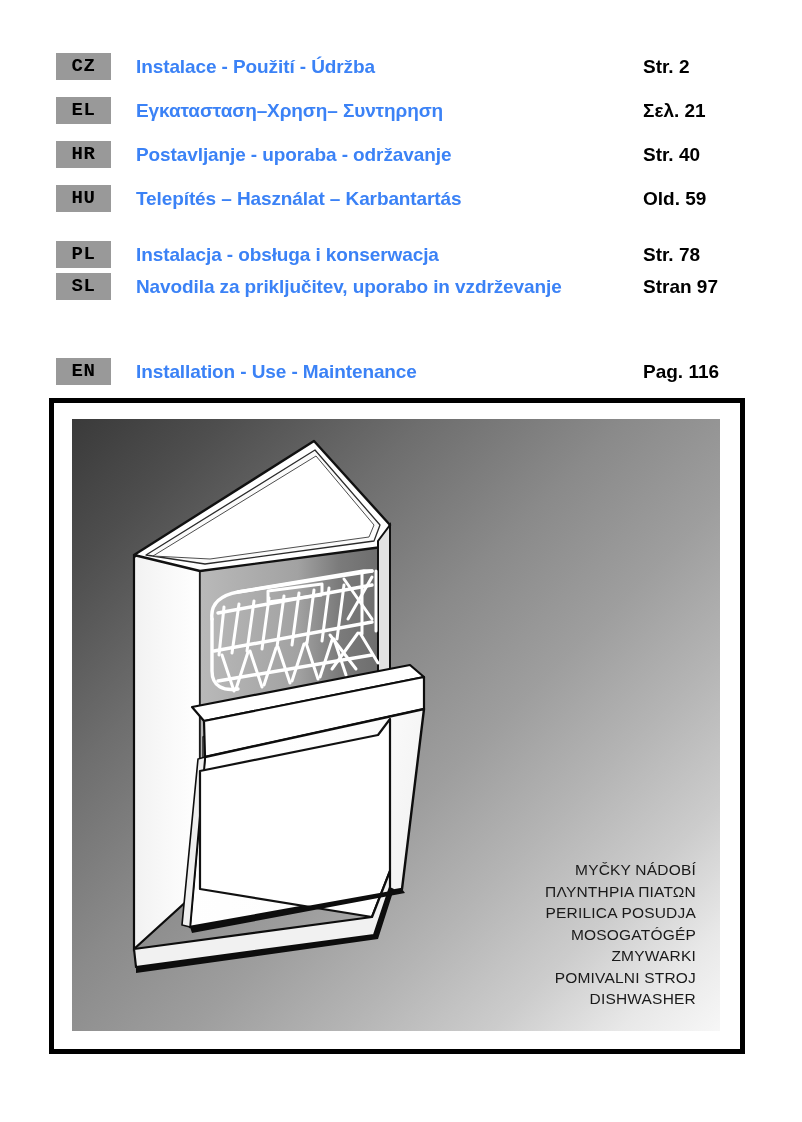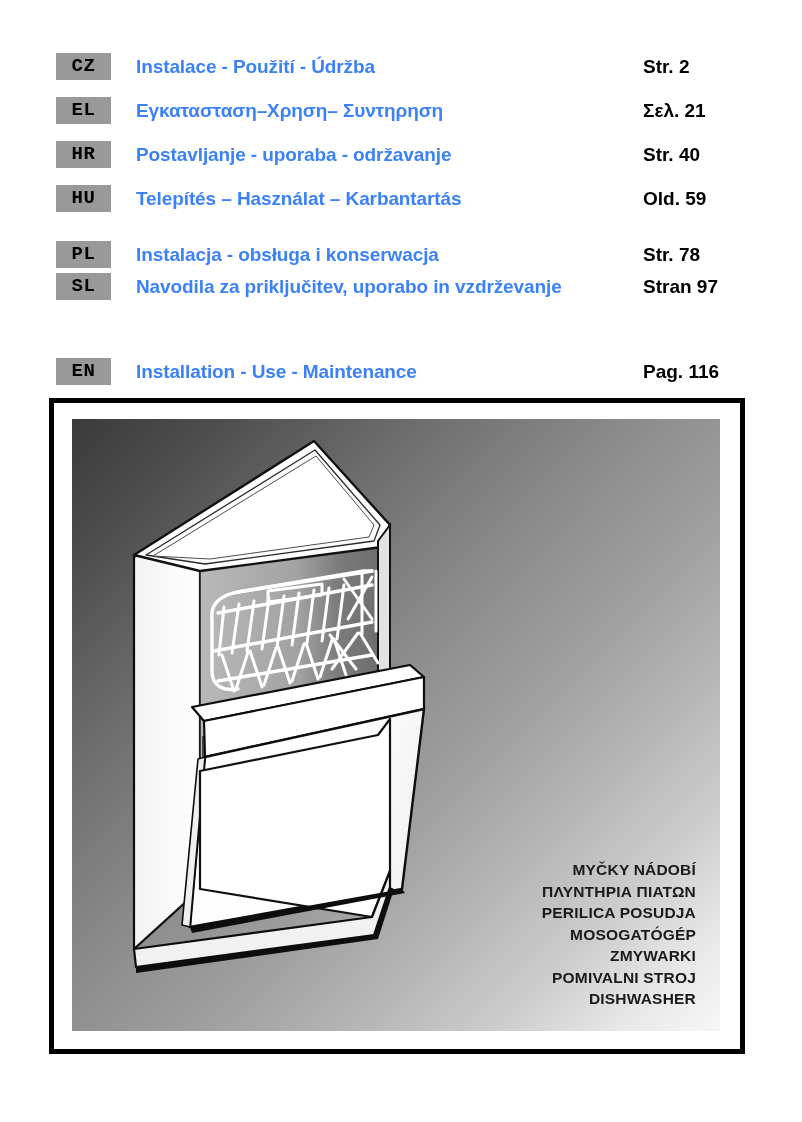--- a/index.html
+++ b/index.html
@@ -108,21 +108,20 @@
     position: absolute;
     right: 24px;
     top: 440px;
     text-align: right;
     font-size: 15.5px;
     line-height: 21.5px;
     color: #1a1a1a;
     font-family: "Liberation Sans", sans-serif;
     letter-spacing: 0.2px;
     white-space: nowrap;
-    font-weight: bold;
   }
   #product-names div {
     display: block;
   }
 </style>
 </head>
 <body>
 
 <div id="lang-table">
 

